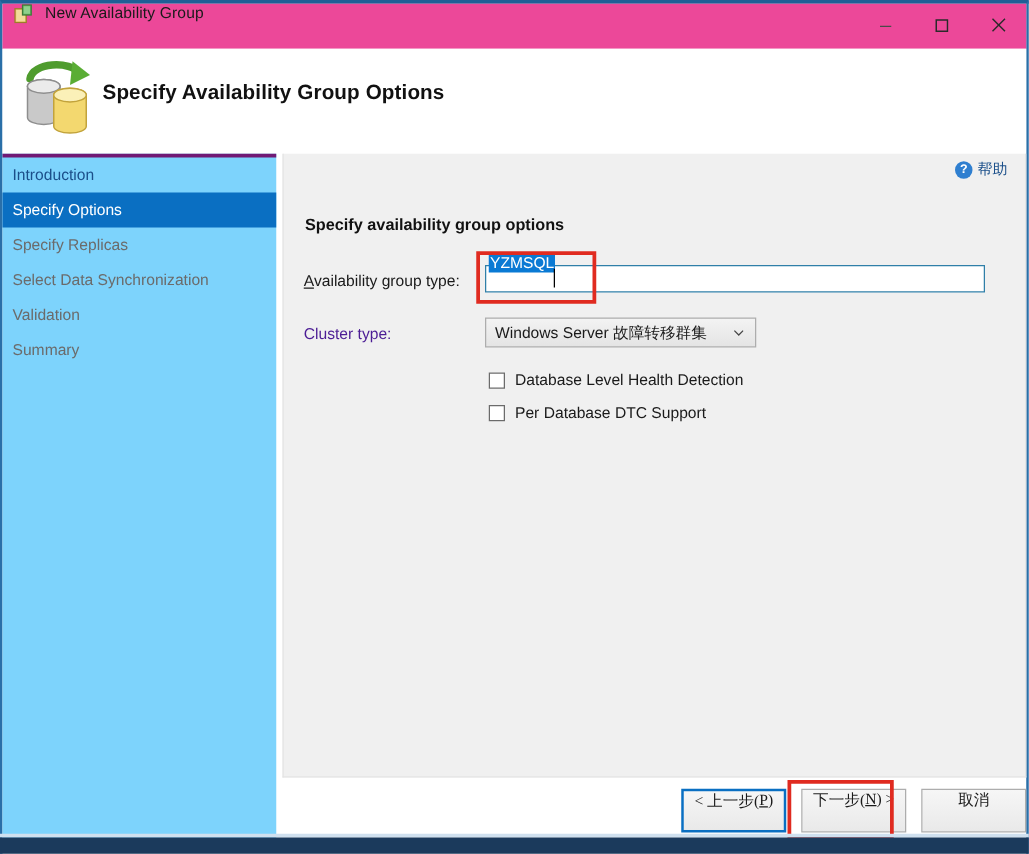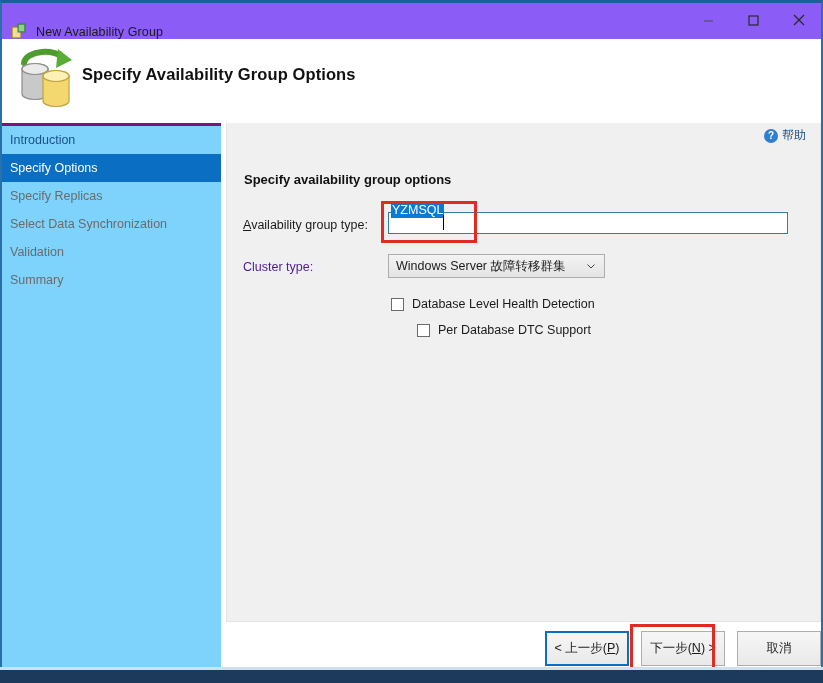--- a/index.html
+++ b/index.html
@@ -19,23 +19,23 @@
     border-left: 2px solid #2a6fa8;
     border-right: 2px solid #2a6fa8;
     border-top: 3px solid #1f5f96;
   }
 
   
   #titlebar {
     position: absolute;
     left: 0; top: 0;
     width: 819px; height: 36px;
-    background: #8b5cf6;
-    display: flex;
-    align-items: flex-end;
+    background: #ec4899;
+    display: flex;
+    align-items: flex-start;
   }
   #titlebar-icon {
     width: 16px; height: 16px;
     margin-left: 9px;
     position: relative;
     flex: 0 0 auto;
   }
   #titlebar-text {
     margin-left: 9px;
     font-size: 12.5px;
@@ -196,21 +196,21 @@
 
   .cbrow {
     position: absolute;
     left: 164px;
     display: flex;
     align-items: center;
     font-size: 12.5px;
     color: #1a1a1a;
   }
   #cb-row-1 { top: 174px; }
-  #cb-row-2 { top: 200px; margin-left: 26px; }
+  #cb-row-2 { top: 200px; }
   .cbox {
     width: 13px; height: 13px;
     background: #ffffff;
     border: 1px solid #6b6b6b;
     margin-right: 8px;
     flex: 0 0 auto;
   }
 
   
   #footer {
@@ -222,24 +222,24 @@
     align-items: center;
   }
   .btn {
     height: 35px;
     min-width: 84px;
     background: linear-gradient(#f6f6f6, #e9e9e9);
     border: 1px solid #adadad;
     font-size: 12.5px;
     color: #1a1a1a;
     display: flex;
-    align-items: center;
+    align-items: flex-start;
     justify-content: center;
     margin-left: 12px;
-    font-family: Liberation Sans, sans-serif;
+    font-family: Liberation Serif, serif;
     white-space: nowrap;
   }
   .btn u { text-decoration: underline; }
   .btn.focused {
     border: 2px solid #0a6fc2;
   }
 
   
   .annot {
     position: absolute;

